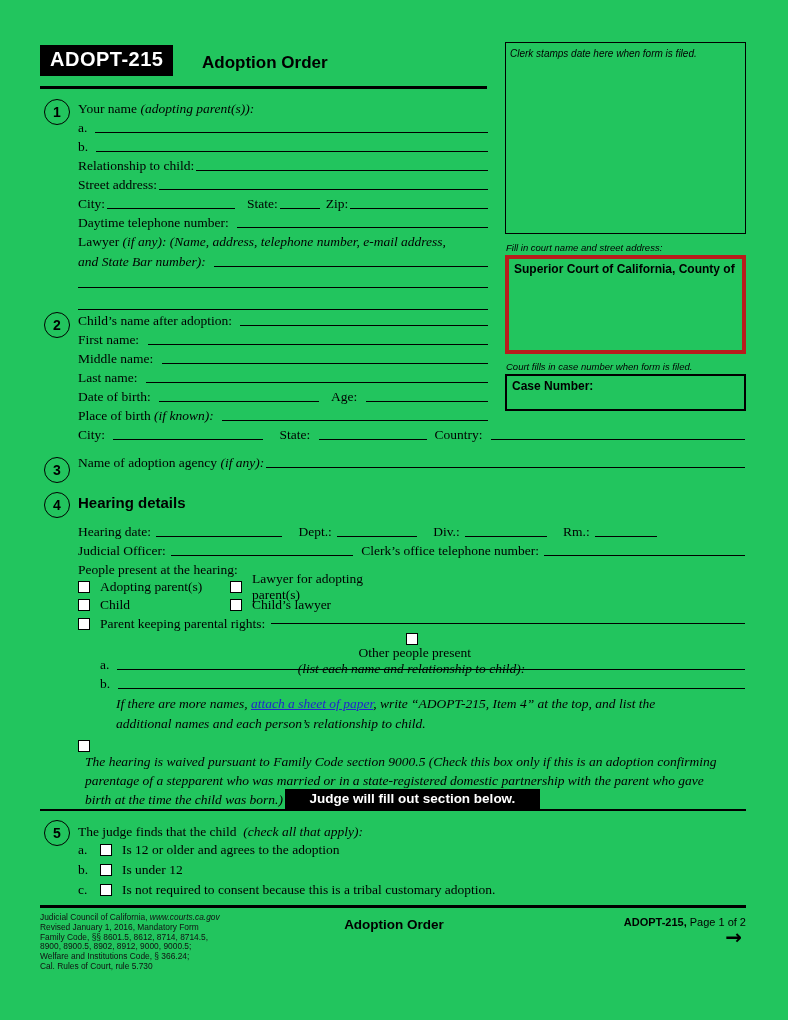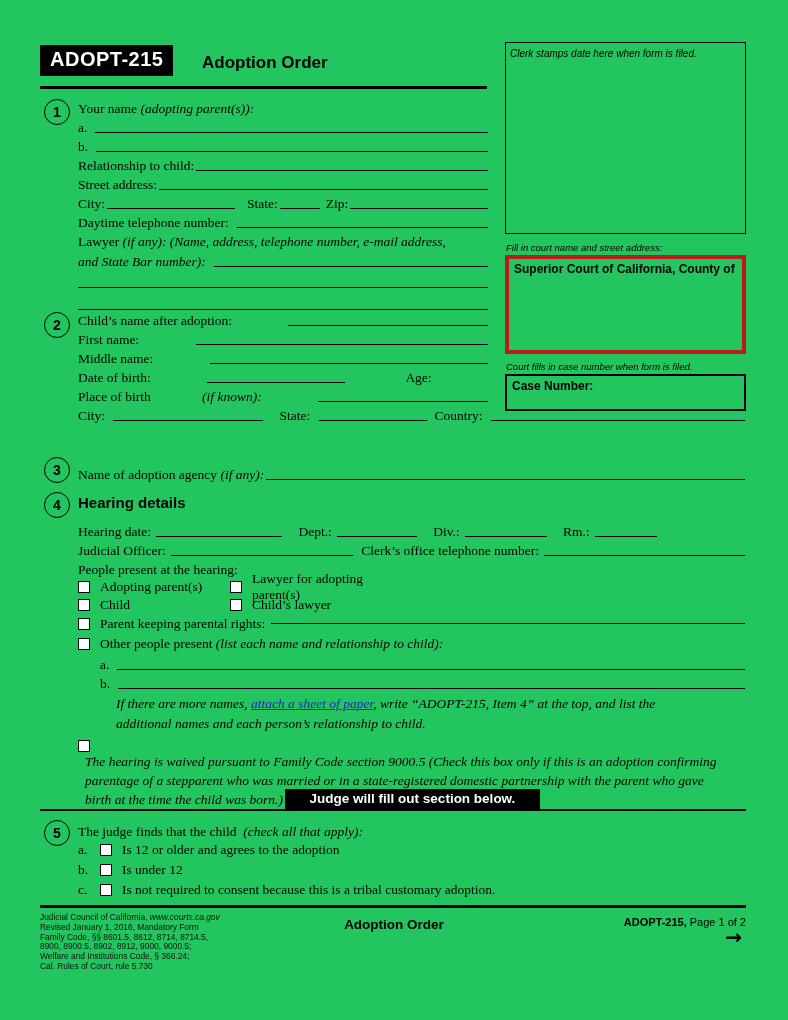--- a/index.html
+++ b/index.html
@@ -40,27 +40,27 @@
     position:absolute; width:24px; height:24px; border:1.5px solid #000; border-radius:50%;
     text-align:center; line-height:24px;
     font-family:"Liberation Sans", sans-serif; font-weight:bold; font-size:14px;
     box-sizing:content-box;
   }
 
   
   .sec { position:absolute; left:40px; padding-left:38px; box-sizing:border-box; }
   #sec1 { top:97px;  width:448px; }
   #sec2 { top:310px; width:705px; }
-  #sec3 { top:463px; width:705px;text-align:center; }
+  #sec3 { top:451px; width:705px;text-align:center; }
   #sec4 { top:492px; width:705px; }
   #sec5 { top:819px; width:705px; }
 
   .row { display:flex; align-items:flex-end; height:19px; }
   .row.h20 { height:20px; } .row.h21 { height:21px; } .row.h22 { height:22px; }
-  .narrow { width:410px;gap:48px; }
+  .narrow { width:410px; }
   .fl { border-bottom:1px solid #000; margin-bottom:3px; margin-left:5px; }
   .grow { flex:1 1 auto; }
   .lbl { white-space:pre; }
   .gap8 { margin-left:8px; } .gap12 { margin-left:12px; } .gap16 { margin-left:16px; }
 
   .cb {
     width:12px; height:12px; border:1.3px solid #000; box-sizing:border-box;
     display:inline-block; flex:0 0 auto; background:#fff;
   }
   .cbrow { display:flex; align-items:center; height:18px; }
@@ -187,20 +187,24 @@
     <div class="row narrow">
       <span class="lbl">Child’s name after adoption: </span>
         <span class="fl grow"></span>
     </div>
     <div class="row narrow">
       <span class="lbl">First name: </span>
         <span class="fl grow"></span>
     </div>
     <div class="row narrow">
       <span class="lbl">Middle name: </span>
+        <span class="fl grow"></span>
+    </div>
+    <div class="row narrow">
+      <span class="lbl">Last name: </span>
         <span class="fl grow"></span>
     </div>
     <div class="row narrow">
       <span class="lbl">Date of birth: </span>
         <span class="fl" style="width:160px;"></span>
       <span class="lbl gap12">Age: </span>
         <span class="fl grow"></span>
     </div>
     <div class="row narrow">
       <span class="lbl">Place of birth </span>
@@ -270,21 +274,21 @@
         <span class="txt">Child’s lawyer</span>
       </div>
     </div>
 
     <div class="row" style="align-items:center;">
       <span class="cb"></span>
       <span class="cbtxt lbl">Parent keeping parental rights: </span>
       <span class="fl grow" style="margin-left:2px;margin-bottom:1px;"></span>
     </div>
 
-    <div class="row h21" style="align-items:center;">
+    <div class="row h21" style="align-items:center;flex-direction:column;">
       <span class="cb"></span>
       <span class="cbtxt lbl">Other people present </span>
       <span class="it lbl">(list each name and relationship to child):</span>
     </div>
 
     <div class="subrow">
       <span class="lbl">a.</span>
         <span class="fl grow gap8"></span>
     </div>
     <div class="subrow">

